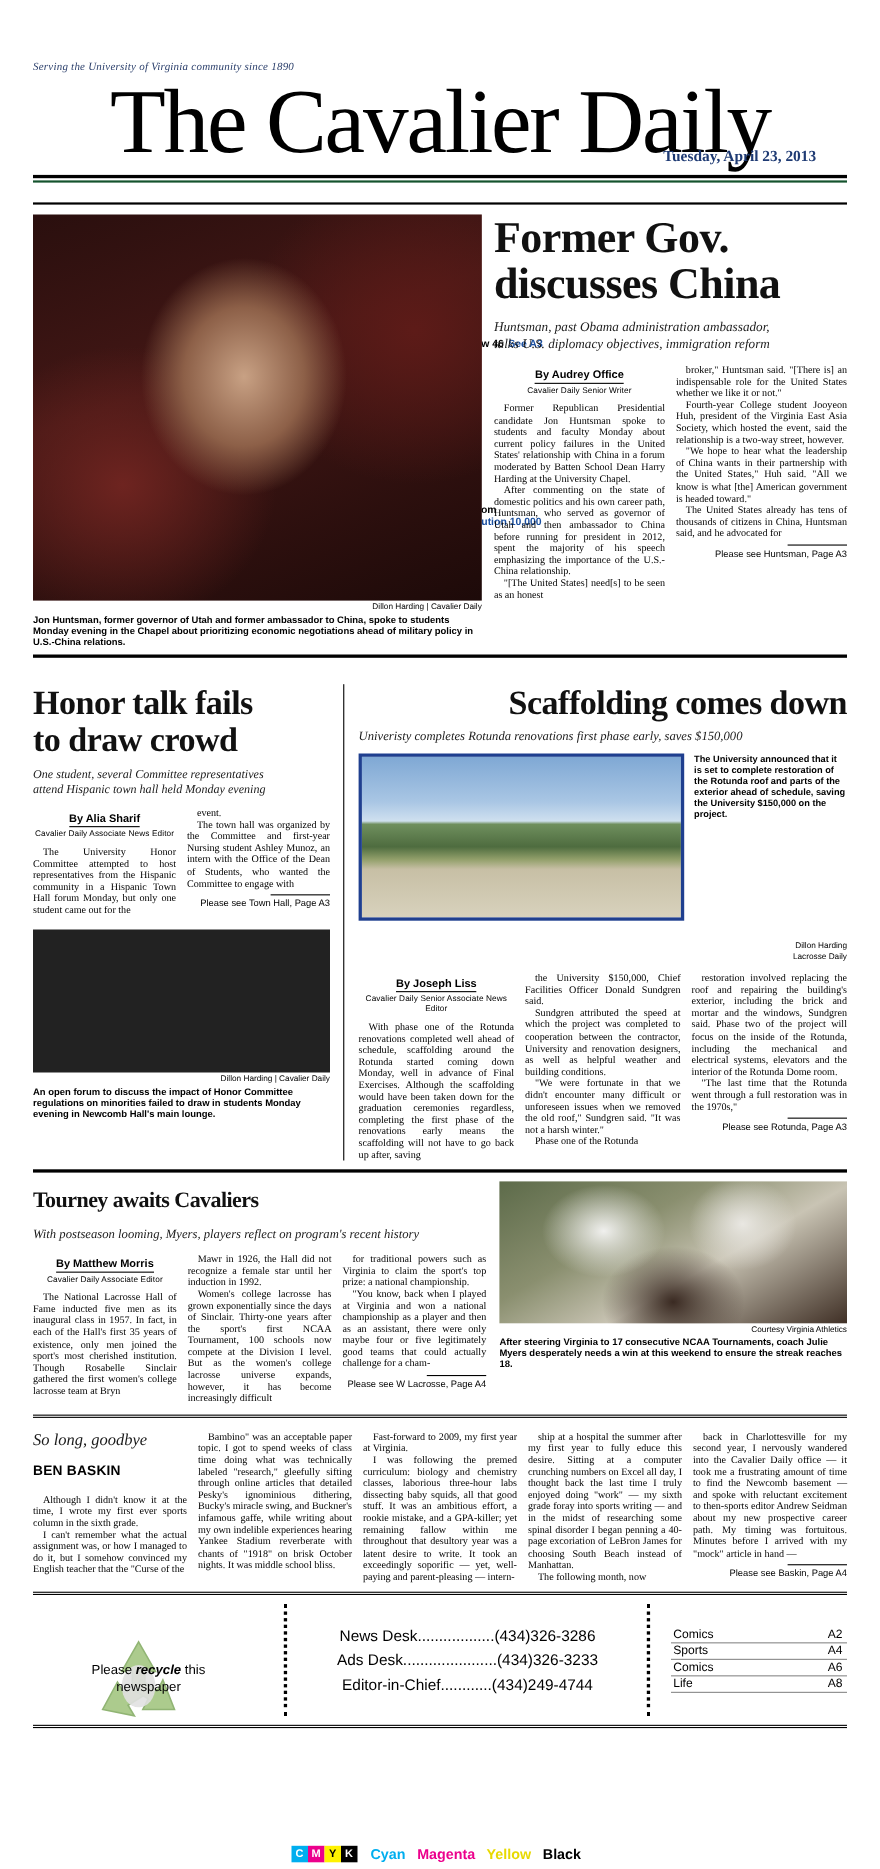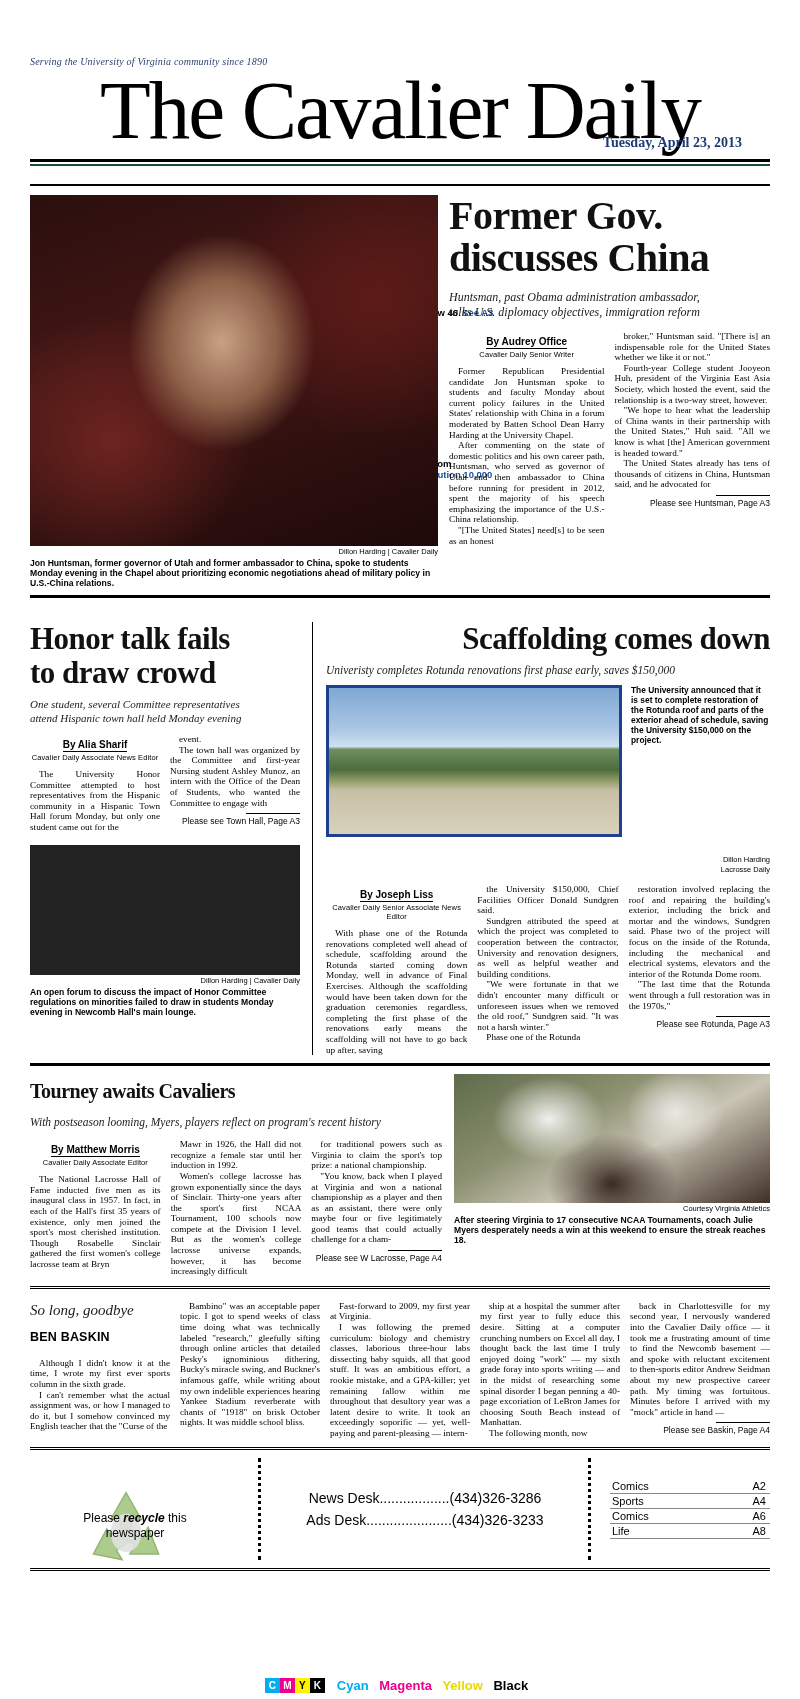--- a/index.html
+++ b/index.html
@@ -348,20 +348,23 @@
 
       <div class="vdot"></div>
 
       <div class="contact">
         <div class="row">
           <span>News Desk</span><span>..................</span><span>(434)326-3286</span>
         </div>
         <div class="row">
           <span>Ads Desk</span><span>......................</span><span>(434)326-3233</span>
         </div>
+        <div class="row">
+          <span>Editor-in-Chief</span><span>............</span><span>(434)249-4744</span>
+        </div>
       </div>
 
       <div class="vdot"></div>
 
       <div class="index">
         <div class="irow">
           <span>Comics</span>
             <span>A2</span>
         </div>
         <div class="irow">

